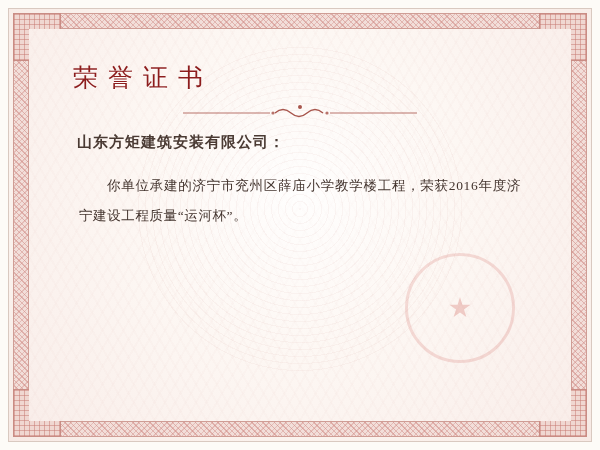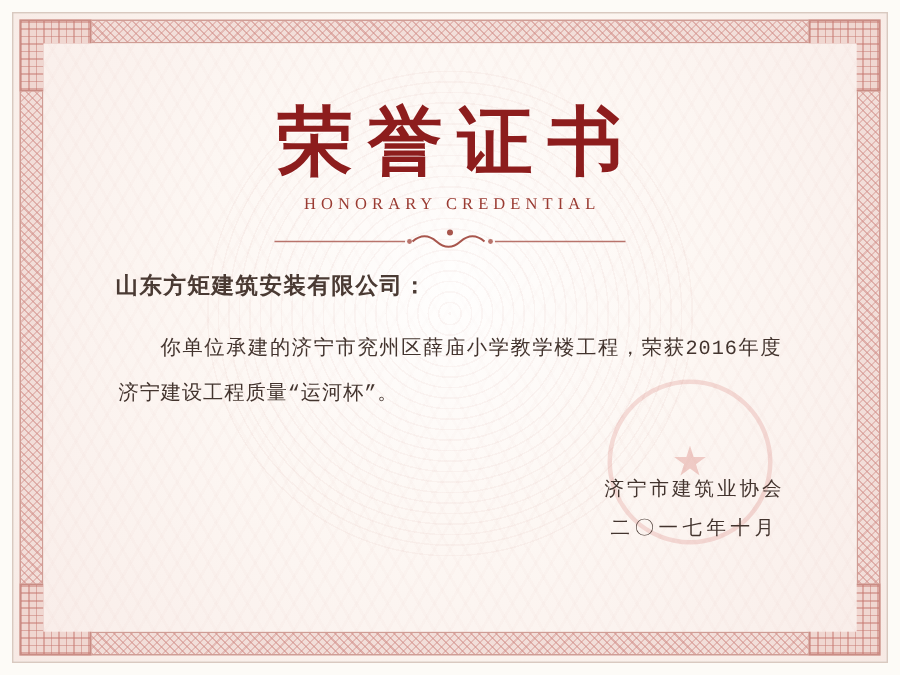--- a/index.html
+++ b/index.html
@@ -137,24 +137,23 @@
   }
 
   .content {
     position: absolute;
     left: 0; top: 0; right: 0; bottom: 0;
     padding: 18px 34px 0 34px;
     box-sizing: border-box;
   }
 
   .title {
-    text-align: center;
     font-family: "Liberation Serif", serif;
-    font-size: 50px;
-    font-weight: bold;
+    font-size: 25px;
+    font-weight: normal;
     letter-spacing: 10px;
     color: #8d1d1d;
     margin: 14px 0 2px 0;
     text-shadow: 0 1px 0 rgba(255,255,255,0.8);
     padding-left: 10px;
   }
 
   .subtitle {
     text-align: center;
     font-family: "Liberation Serif", serif;
@@ -168,21 +167,21 @@
   .divider {
     margin: 9px auto 0 auto;
     width: 250px;
     height: 20px;
     display: block;
   }
 
   .body-text {
     margin-top: 10px;
     color: #3d2f2a;
-    font-family: Liberation Mono, monospace;
+    font-family: Liberation Serif, serif;
   }
 
   .recipient {
     font-size: 15px;
     font-weight: bold;
     color: #4a3a33;
     margin: 6px 0 0 14px;
     letter-spacing: 1px;
   }
 
@@ -245,40 +244,35 @@
   <div class="corner bl"></div>
   <div class="corner br"></div>
 
   <div class="paper">
     <div class="watermark"></div>
 
     <div class="content">
 
       <div class="title">荣誉证书</div>
 
-      <div class="subtitle">HONORARY CREDENTIAL</div>
 
       <svg class="divider" viewBox="0 0 250 20">
         <path d="M8 10 H95" stroke="#b8736b" stroke-width="1" fill="none"></path>
         <path d="M155 10 H242" stroke="#b8736b" stroke-width="1" fill="none"></path>
         <path d="M100 10 q8 -7 16 0 q8 7 16 0 q8 -7 16 0" stroke="#a8564d" stroke-width="1.4" fill="none"></path>
         <circle cx="125" cy="4" r="2" fill="#a8564d"></circle>
         <circle cx="98" cy="10" r="1.6" fill="#b8736b"></circle>
         <circle cx="152" cy="10" r="1.6" fill="#b8736b"></circle>
       </svg>
 
       <div class="body-text">
         <div class="recipient">山东方矩建筑安装有限公司：</div>
 
         <div class="para indent">你单位承建的济宁市兖州区薛庙小学教学楼工程，荣获2016年度济宁建设工程质量“运河杯”。</div>
 
       </div>
 
       <div class="seal"></div>
 
-      <div class="signature">
-        <div>济宁市建筑业协会</div>
-        <div class="sig-date">二〇一七年十月</div>
-      </div>
 
     </div>
   </div>
 </div>
 
 </body></html>

